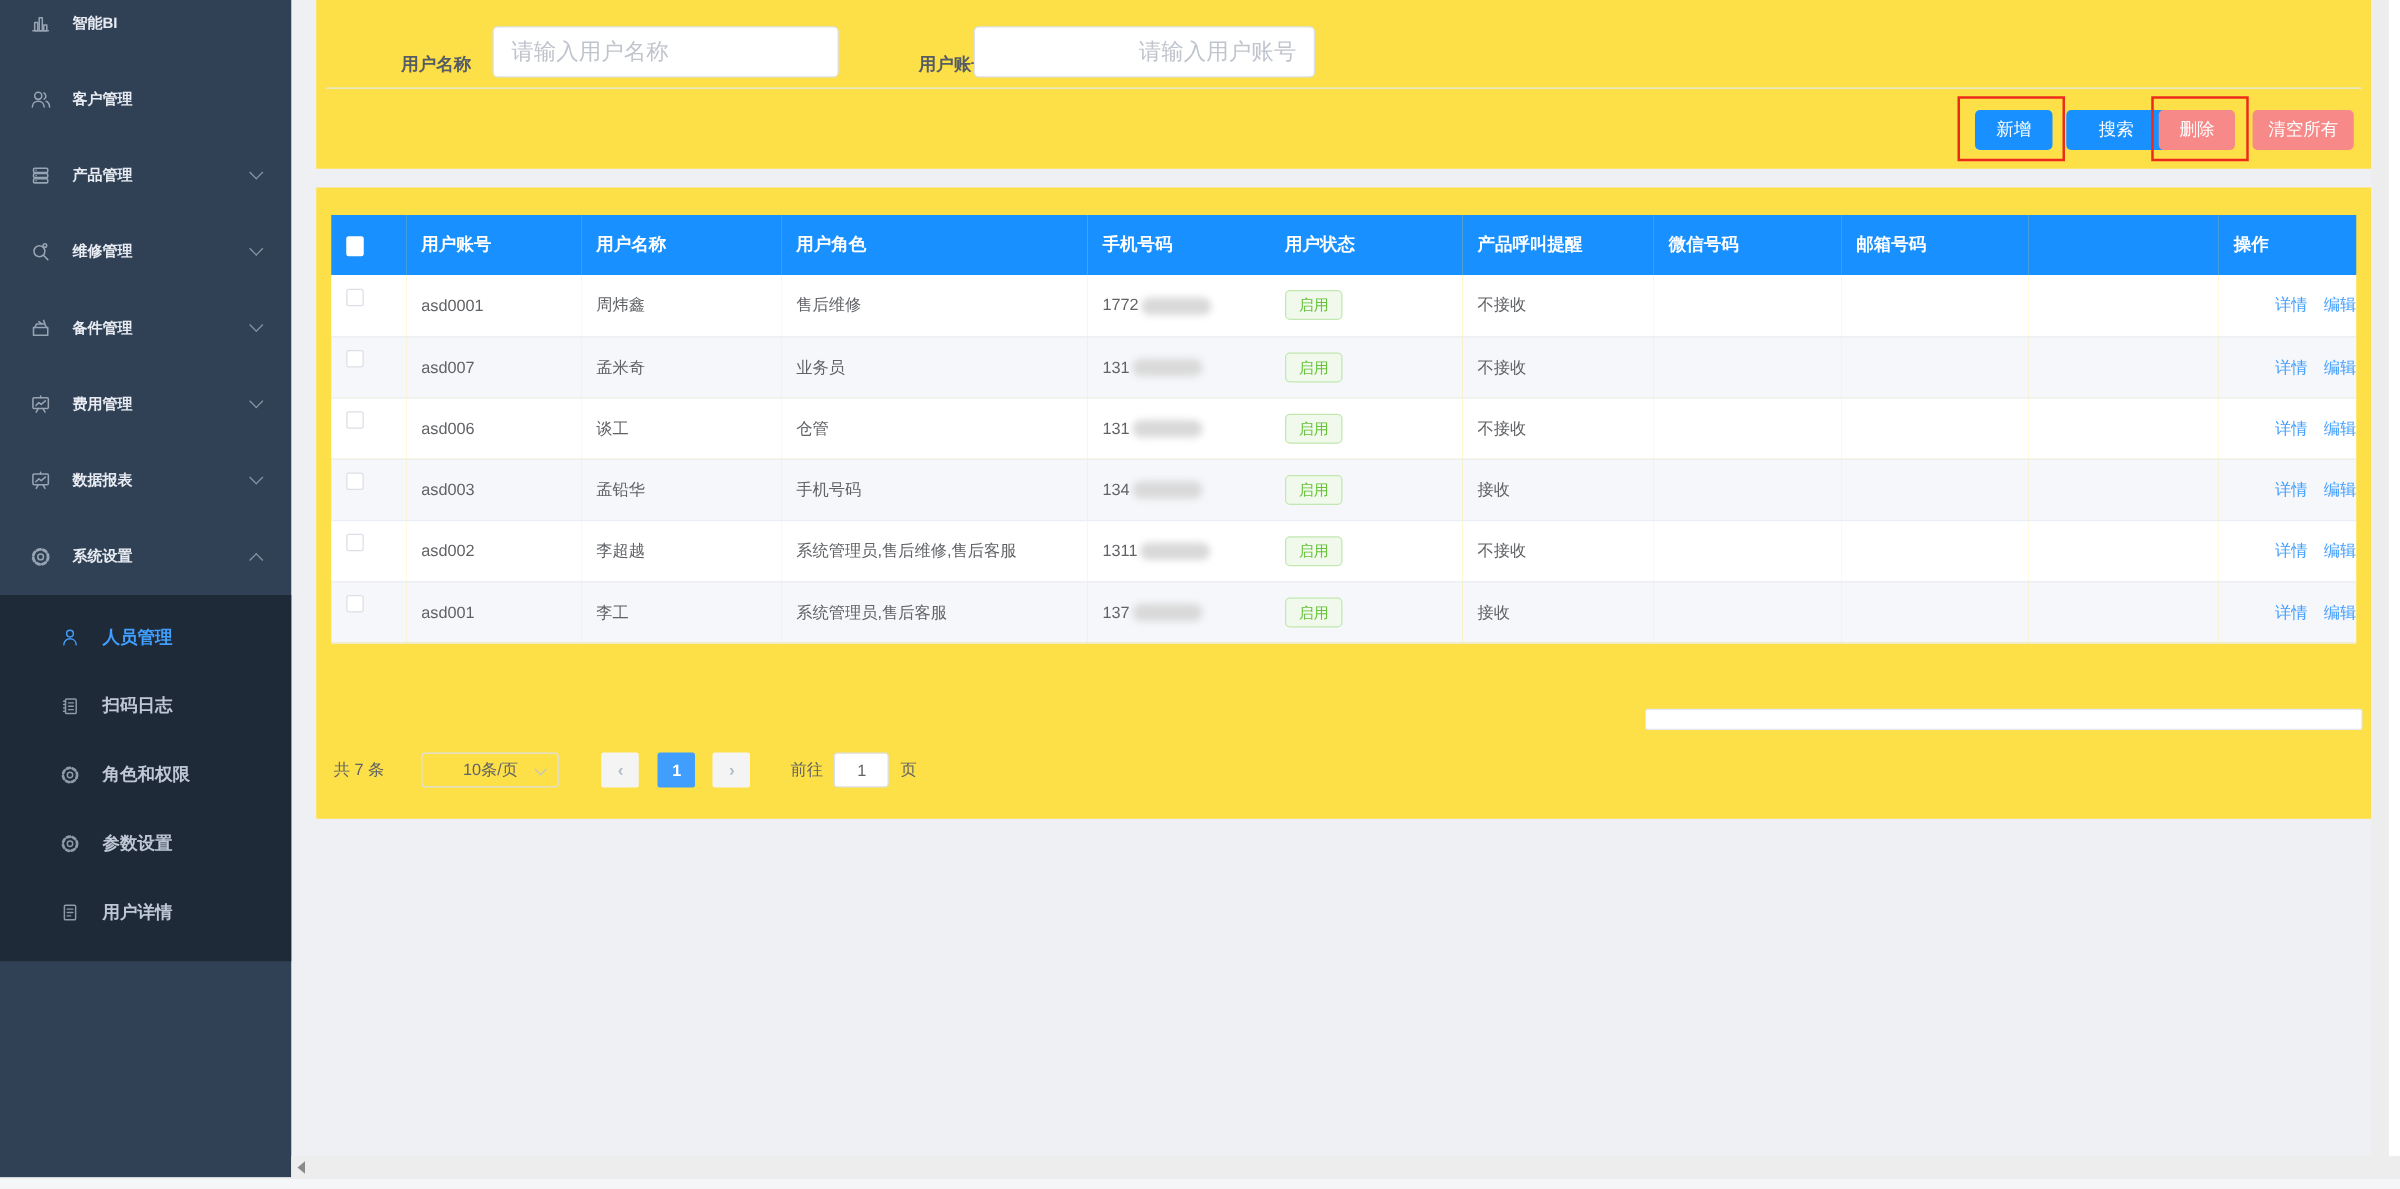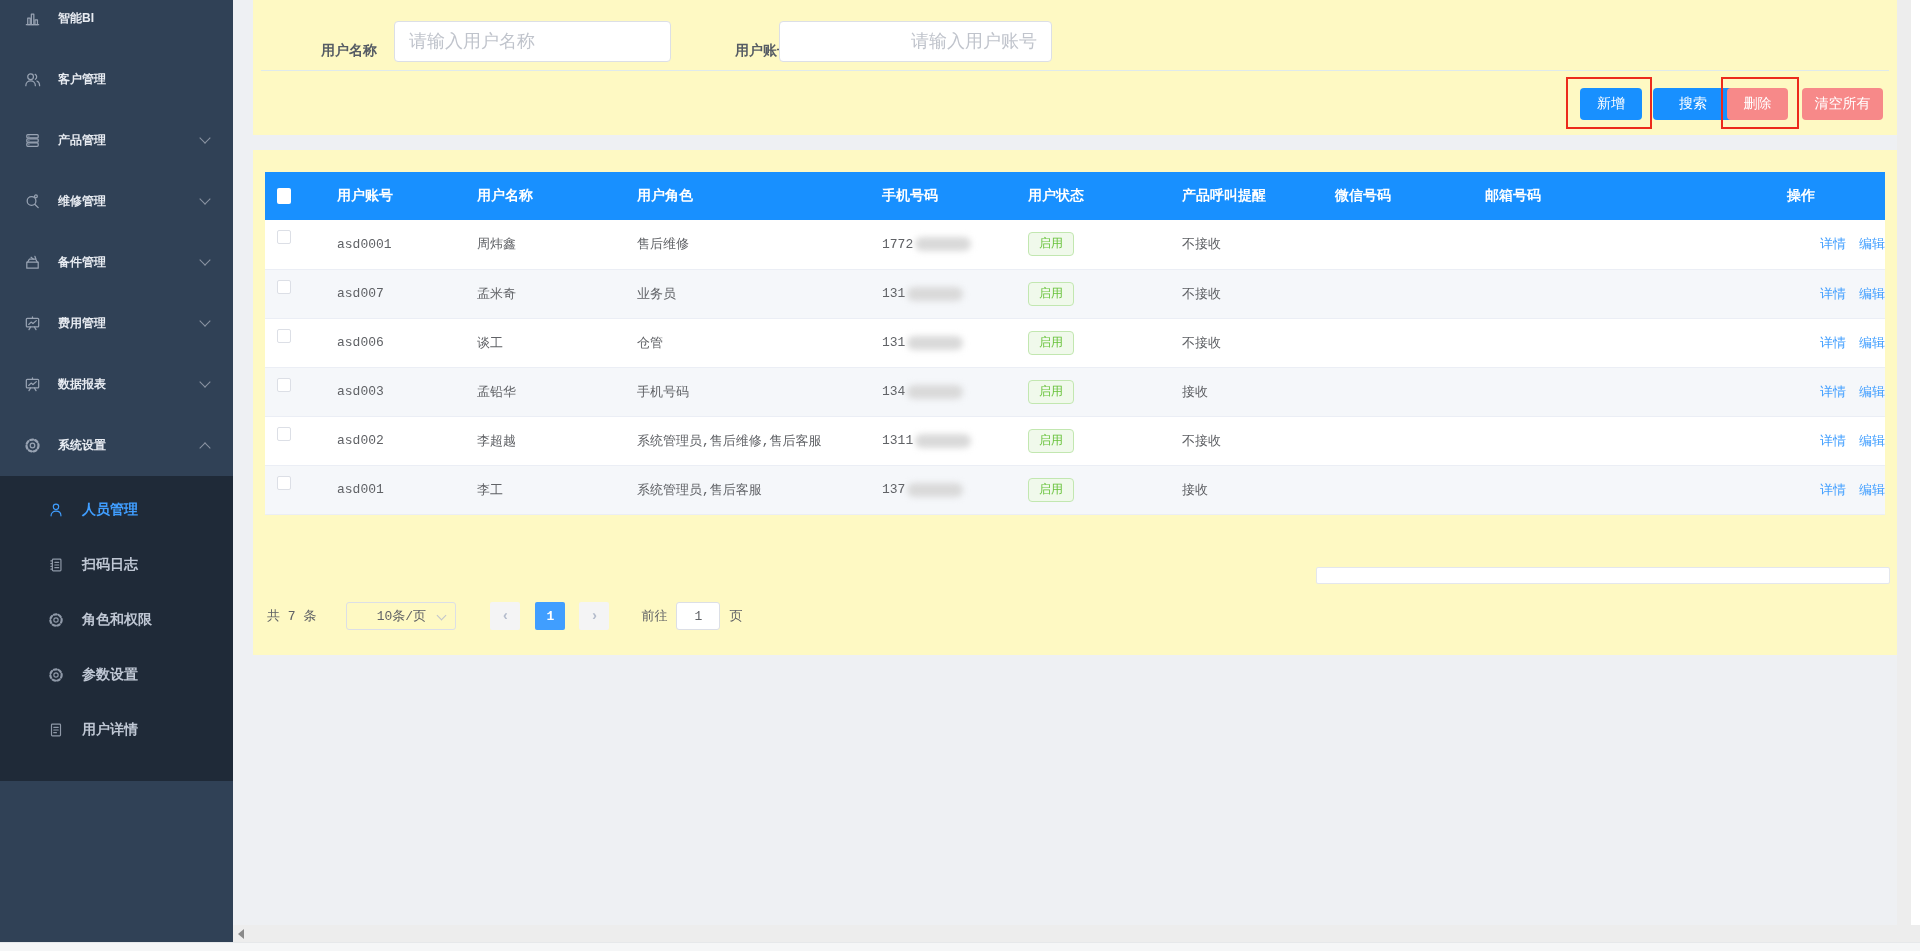--- a/index.html
+++ b/index.html
@@ -9,30 +9,30 @@
   
   .sidebar { position:absolute; left:0; top:0; width:233px; height:942px; background:var(--sidebar_bg,#304156); z-index:2; }
   .menu { padding-top:0; margin-top:-12px; }
   .menu-item { height:61px; display:flex; align-items:center; padding-left:23px; cursor:pointer; position:relative; }
   .menu-item .m-icon { width:19px; height:19px; color:#98a3b3; flex:0 0 19px; }
   .menu-item .m-icon svg { width:19px; height:19px; display:block; }
   .menu-item .m-label { margin-left:16px; color:#e8ecf2; font-weight:bold; font-size:12px; }
   .chev { position:absolute; right:24px; width:8px; height:8px; border-right:1.5px solid #8b94a3; border-bottom:1.5px solid #8b94a3; }
   .chev.down { transform:rotate(45deg); top:24px; }
   .chev.up { transform:rotate(-135deg); top:29px; }
-  .submenu { background:var(--submenu_bg,#1f2a38); padding-top:6px; padding-bottom:24px; }
+  .submenu { background:var(--submenu_bg,#1f2a38); padding-top:6px; padding-bottom:12px; }
   .sub-item { height:55px; display:flex; align-items:center; padding-left:47px; cursor:pointer; color:#bfc7d4; }
   .sub-item .m-icon { width:18px; height:18px; color:#8f99a8; flex:0 0 18px; }
   .sub-item .m-icon svg { width:18px; height:18px; display:block; }
   .sub-item .m-label { margin-left:17px; font-weight:bold; font-size:14px; }
   .sub-item.active, .sub-item.active .m-icon { color:var(--active_blue,#409eff); }
   .sub-item.active .m-label { color:var(--active_blue,#409eff); }
 
   
-  .card { position:absolute; background:#fef9c3;font-family:Liberation Mono, monospace; }
+  .card { position:absolute; background:#fde047; }
   .card-search { left:253px; top:0; width:1644px; height:135px; }
   .card-table  { left:253px; top:150px; width:1644px; height:505px; }
 
   
   .f-label { position:absolute; top:31px; height:40px; line-height:40px; font-weight:bold; color:#565c64; }
   .f-input { position:absolute; top:21px; height:41px; border:1px solid #dcdfe6; border-radius:4px; padding:0 14px; font-size:18px; color:#606266; outline:none; font-family:inherit; }
   .f-input::placeholder { color:#c0c4cc; }
   .card-divider { position:absolute; left:8px; right:8px; top:70px; border-bottom:1px solid #dfeaec; }
 
   

